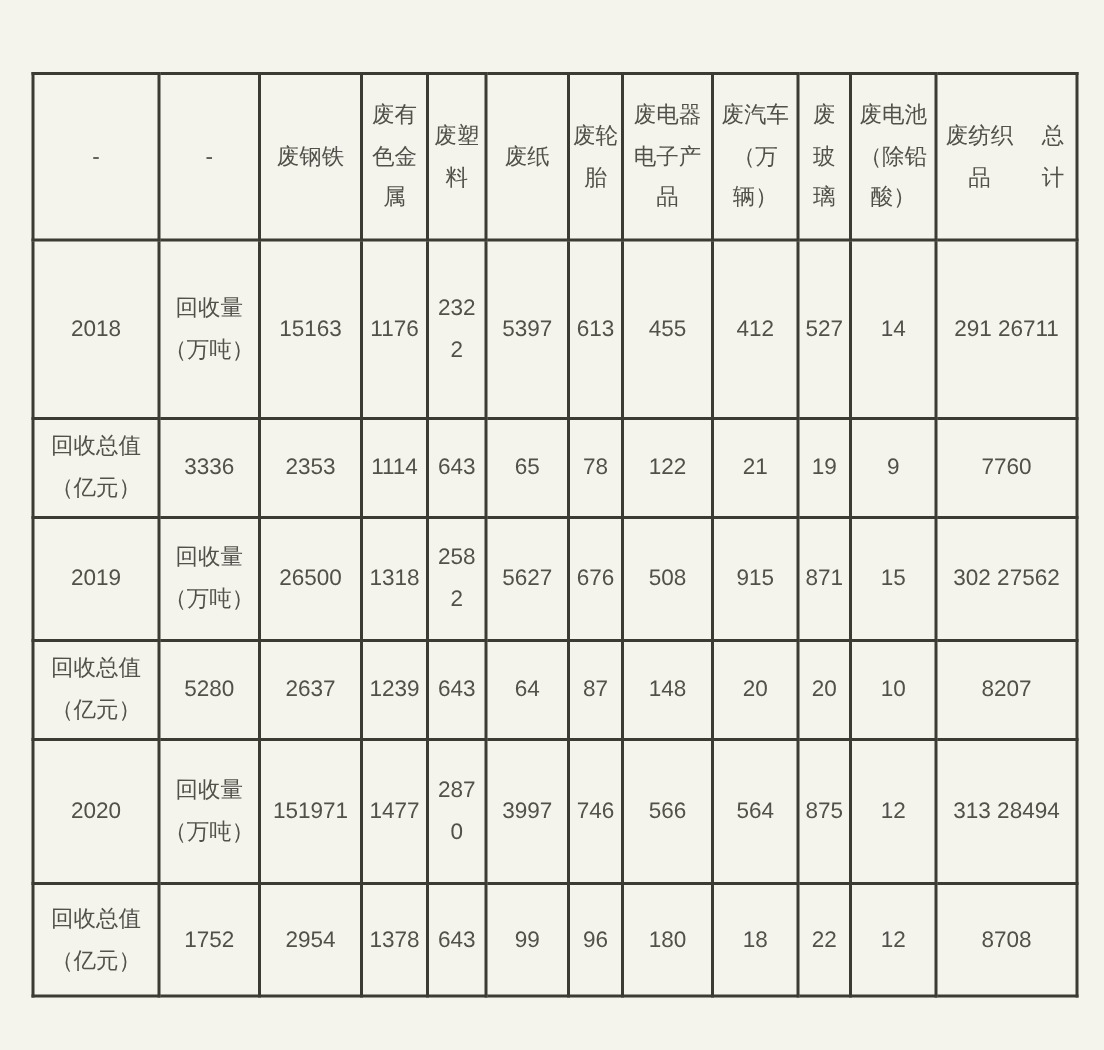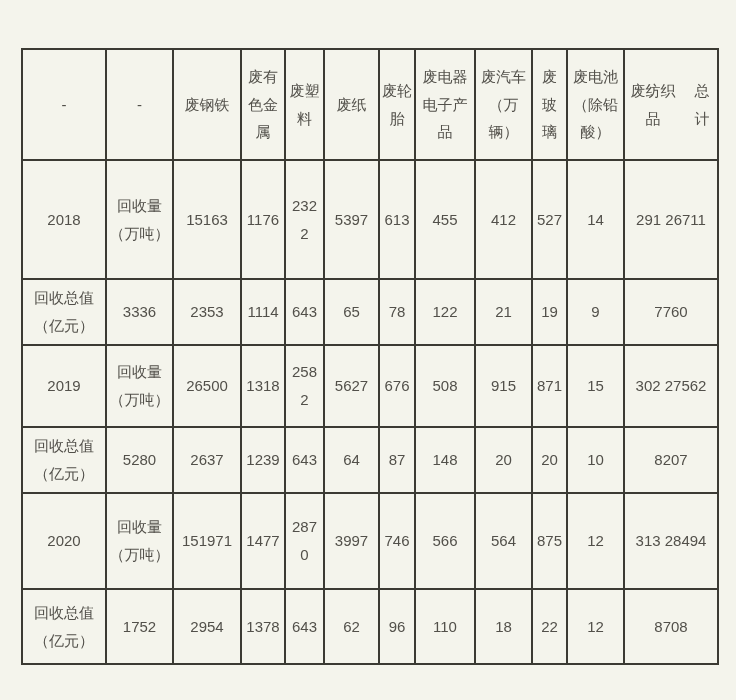--- a/index.html
+++ b/index.html
@@ -157,23 +157,23 @@
           <td>875</td>
           <td>12</td>
           <td>313 28494</td>
         </tr>
         <tr style="height: 75px;">
           <td>回收总值（亿元）</td>
           <td>1752</td>
           <td>2954</td>
           <td>1378</td>
           <td>643</td>
-          <td>62</td>
+          <td>99</td>
           <td>96</td>
-          <td>110</td>
+          <td>180</td>
           <td>18</td>
           <td>22</td>
           <td>12</td>
           <td>8708</td>
         </tr>
       </tbody>
   </table>
 </div>
 
 </body></html>

